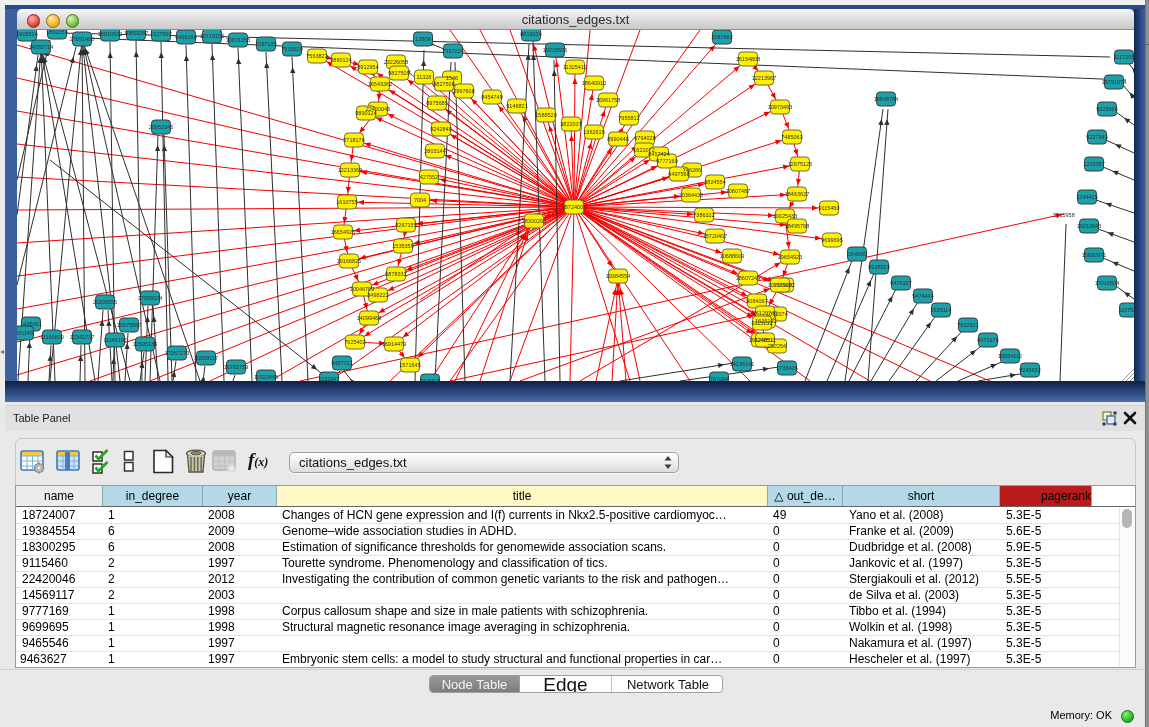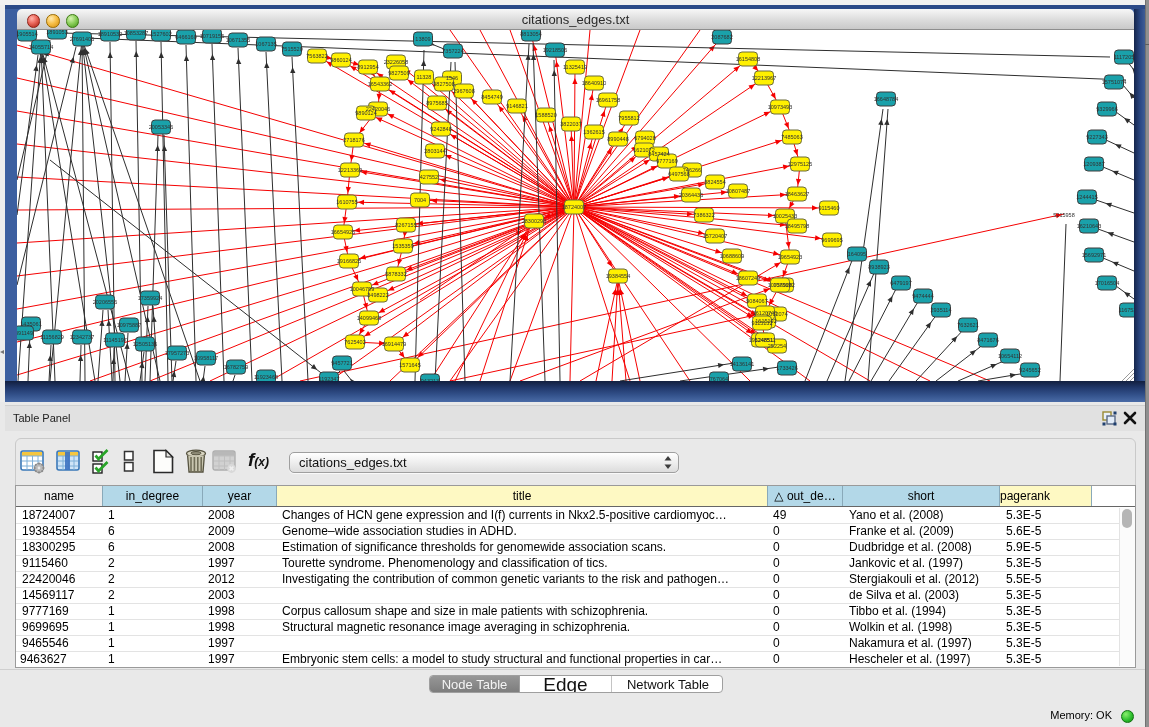--- a/index.html
+++ b/index.html
@@ -765,41 +765,41 @@
  <path d="M3.6 7.5 L5 24 H19 L20.4 7.5" fill="#c9c6b0" stroke="#55523f" stroke-width="1.3"></path>
  <path d="M7 9 V23 M10.4 9 V23.5 M13.8 9 V23.5 M17.2 9 V23" stroke="#716e58" stroke-width="1.6"></path>
 </svg>
 <svg class="abs" style="left:212px;top:450px" width="25" height="24" opacity="0.75">
  <rect x="1" y="1" width="22" height="19" rx="2" fill="#c9c9c9" stroke="#9a9a9a" stroke-width="1.4"></rect>
  <rect x="2" y="2" width="20" height="4" fill="#a8a8a8"></rect>
  <path d="M2 6 H22 M2 11 H22 M2 16 H22 M7 6 V20 M12.5 6 V20 M18 6 V20" stroke="#b2b2b2" stroke-width="1"></path>
  <circle cx="19.5" cy="18.5" r="4.4" fill="#d4d4d4"></circle>
  <path d="M17.6 16.6 L21.4 20.4 M21.4 16.6 L17.6 20.4" stroke="#f2f2f2" stroke-width="1.5"></path>
 </svg>
-<div class="abs" style="left:248px;top:449px;width:26px;height:25px;font-family:Liberation Sans, sans-serif;font-style:italic;font-weight:bold;color:#111">
+<div class="abs" style="left:248px;top:449px;width:26px;height:25px;font-family:Liberation Serif, serif;font-style:italic;font-weight:bold;color:#111">
  <span style="font-size:19px">f</span><span style="font-size:12px">(x)</span>
 </div>
 
 <div class="abs" style="left:289px;top:452px;width:390px;height:21px;border:1px solid #9f9f9f;border-radius:5px;
      background:linear-gradient(180deg,#ffffff 0%,#f0f0f0 45%,#dcdcdc 100%);box-sizing:border-box;box-shadow:0 1px 1px rgba(255,255,255,.8)"></div>
 <div class="abs" style="left:299px;top:452px;height:21px;line-height:21px;font-size:13px;color:#111">citations_edges.txt</div>
 <svg class="abs" style="left:663px;top:456px" width="10" height="13">
  <polygon points="5,0 8.5,4.5 1.5,4.5" fill="#3c3c3c"></polygon>
  <polygon points="5,13 8.5,8.5 1.5,8.5" fill="#3c3c3c"></polygon>
 </svg>
 
 <div class="abs" style="left:15px;top:485px;width:1121px;height:183px;background:#fff;border:1px solid #9a9a9a;box-sizing:border-box"></div>
 <div class="abs" style="left:16px;top:486px;width:1119px;height:21px;background:#fff;border-bottom:1px solid #666;box-sizing:border-box;font-size:12px;color:#000">
     <div style="position:absolute;left:0px;top:0;width:86px;height:20px;line-height:20px;background:#ececec;border-right:1px solid #89a9b9;text-align:center;overflow:hidden">name</div>
     <div style="position:absolute;left:87px;top:0;width:99px;height:20px;line-height:20px;background:#b3d8e8;border-right:1px solid #89a9b9;text-align:center;overflow:hidden">in_degree</div>
     <div style="position:absolute;left:187px;top:0;width:73px;height:20px;line-height:20px;background:#b3d8e8;border-right:1px solid #89a9b9;text-align:center;overflow:hidden">year</div>
     <div style="position:absolute;left:261px;top:0;width:490px;height:20px;line-height:20px;background:#fef9c3;border-right:1px solid #89a9b9;text-align:center;overflow:hidden">title</div>
     <div style="position:absolute;left:752px;top:0;width:74px;height:20px;line-height:20px;background:#b3d8e8;border-right:1px solid #89a9b9;text-align:center;overflow:hidden">△ out_de…</div>
     <div style="position:absolute;left:827px;top:0;width:156px;height:20px;line-height:20px;background:#b3d8e8;border-right:1px solid #89a9b9;text-align:center;overflow:hidden">short</div>
-    <div style="position:absolute;left:984px;top:0;width:91px;height:20px;line-height:20px;background:#fef9c3;border-right:1px solid #89a9b9;text-align:left;overflow:hidden">pagerank</div>
+    <div style="position:absolute;left:984px;top:0;width:91px;height:20px;line-height:20px;background:#b91c1c;border-right:1px solid #89a9b9;text-align:right;overflow:hidden">pagerank</div>
   </div>
 <div class="abs" style="left:16px;top:507px;width:1119px;height:160px;font-size:12px;color:#000;overflow:hidden">
     <div style="position:absolute;left:0;top:0px;width:1119px;height:16px;border-bottom:1px solid #e3e3e3">
       <div style="position:absolute;left:0px;top:0;width:81px;height:16px;line-height:16px;overflow:hidden;padding-left:6px">18724007</div>
       <div style="position:absolute;left:87px;top:0;width:95px;height:16px;line-height:16px;overflow:hidden;padding-left:5px">1</div>
       <div style="position:absolute;left:187px;top:0;width:69px;height:16px;line-height:16px;overflow:hidden;padding-left:5px">2008</div>
       <div style="position:absolute;left:261px;top:0;width:486px;height:16px;line-height:16px;overflow:hidden;padding-left:5px">Changes of HCN gene expression and I(f) currents in Nkx2.5-positive cardiomyoc…</div>
       <div style="position:absolute;left:752px;top:0;width:70px;height:16px;line-height:16px;overflow:hidden;padding-left:5px">49</div>
       <div style="position:absolute;left:827px;top:0;width:151px;height:16px;line-height:16px;overflow:hidden;padding-left:6px">Yano et al. (2008)</div>
       <div style="position:absolute;left:984px;top:0;width:86px;height:16px;line-height:16px;overflow:hidden;padding-left:6px">5.3E-5</div>

